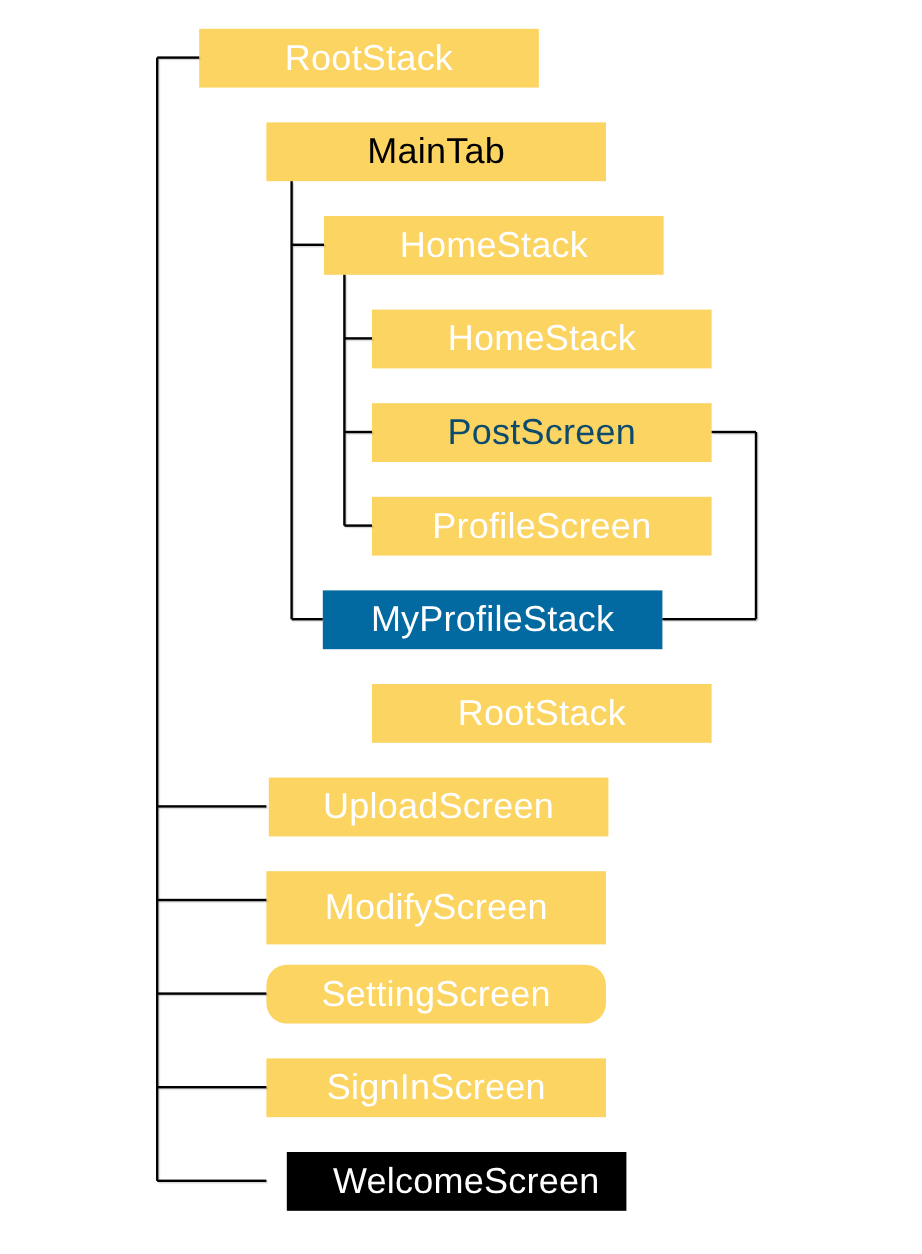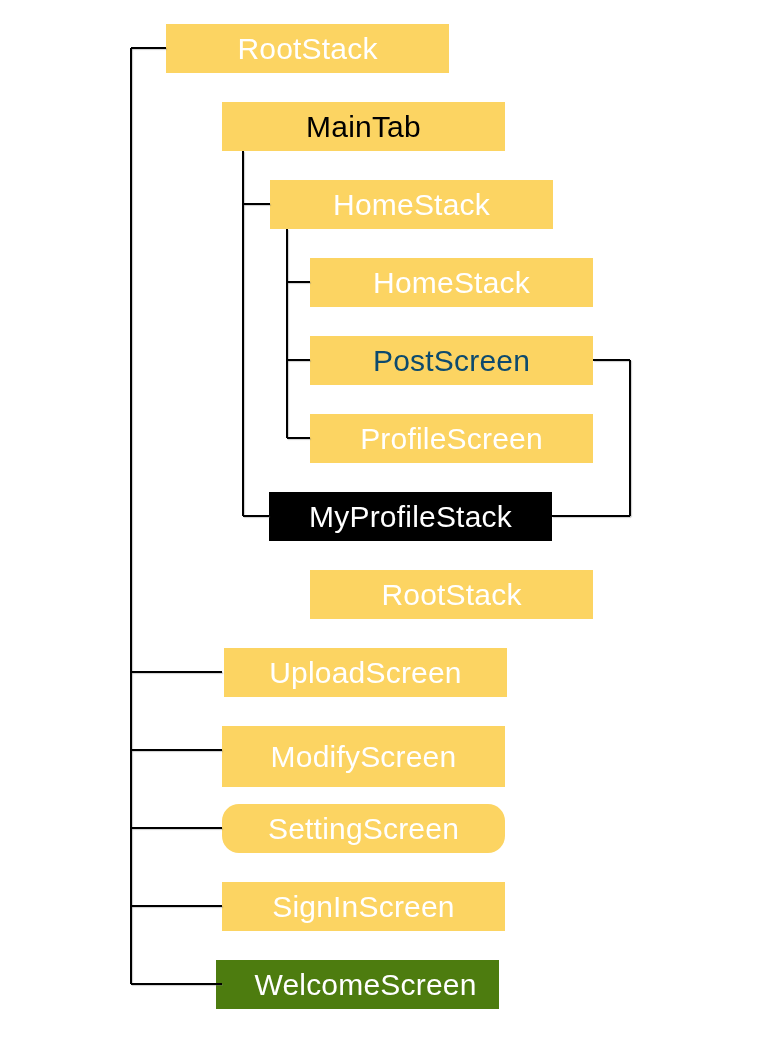--- a/index.html
+++ b/index.html
@@ -49,39 +49,39 @@
   </div>
     <div class="node" style="left: 310px; top: 258px; width: 283px; height: 49px; background: rgb(252, 212, 98);">
     <span class="node-label" style="color: rgb(255, 255, 255);">HomeStack</span>
   </div>
     <div class="node" style="left: 310px; top: 336px; width: 283px; height: 49px; background: rgb(252, 212, 98);">
     <span class="node-label" style="color: #0c4a6e;">PostScreen</span>
   </div>
     <div class="node" style="left: 310px; top: 414px; width: 283px; height: 49px; background: rgb(252, 212, 98);">
     <span class="node-label" style="color: rgb(255, 255, 255);">ProfileScreen</span>
   </div>
-    <div class="node" style="left: 269px; top: 492px; width: 283px; height: 49px; background: #000000; text-align: center;">
+    <div class="node" style="left: 269px; top: 492px; width: 283px; height: 49px; background: #0369a1; text-align: center;">
     <span class="node-label" style="color: rgb(255, 255, 255);">MyProfileStack</span>
   </div>
     <div class="node" style="left: 310px; top: 570px; width: 283px; height: 49px; background: rgb(252, 212, 98);">
     <span class="node-label" style="color: rgb(255, 255, 255);">RootStack</span>
   </div>
     <div class="node" style="left: 224px; top: 648px; width: 283px; height: 49px; background: rgb(252, 212, 98);">
     <span class="node-label" style="color: rgb(255, 255, 255);">UploadScreen</span>
   </div>
     <div class="node" style="left: 222px; top: 726px; width: 283px; height: 61px; background: rgb(252, 212, 98);">
     <span class="node-label" style="color: rgb(255, 255, 255);">ModifyScreen</span>
   </div>
     <div class="node" style="left: 222px; top: 804px; width: 283px; height: 49px; background: rgb(252, 212, 98); border-radius: 17px;">
     <span class="node-label" style="color: rgb(255, 255, 255);">SettingScreen</span>
   </div>
     <div class="node" style="left: 222px; top: 882px; width: 283px; height: 49px; background: rgb(252, 212, 98);">
     <span class="node-label" style="color: rgb(255, 255, 255);">SignInScreen</span>
   </div>
-    <div class="node" style="left: 216px; top: 960px; width: 283px; height: 49px; background: #4d7c0f; padding-left: 16px;">
+    <div class="node" style="left: 239px; top: 960px; width: 283px; height: 49px; background: #000000; padding-left: 16px;">
     <span class="node-label" style="color: rgb(255, 255, 255);">WelcomeScreen</span>
   </div>
     <div class="line" style="left: 130px; top: 48px; width: 2px; height: 936px; background: rgb(0, 0, 0);"></div>
     <div class="line" style="left: 131px; top: 47px; width: 35px; height: 2px; background: rgb(0, 0, 0);"></div>
     <div class="line" style="left: 131px; top: 671px; width: 91px; height: 2px; background: rgb(0, 0, 0);"></div>
     <div class="line" style="left: 131px; top: 749px; width: 91px; height: 2px; background: rgb(0, 0, 0);"></div>
     <div class="line" style="left: 131px; top: 827px; width: 91px; height: 2px; background: rgb(0, 0, 0);"></div>
     <div class="line" style="left: 131px; top: 905px; width: 91px; height: 2px; background: rgb(0, 0, 0);"></div>
     <div class="line" style="left: 131px; top: 983px; width: 91px; height: 2px; background: rgb(0, 0, 0);"></div>
     <div class="line" style="left: 242px; top: 151px; width: 2px; height: 365px; background: rgb(0, 0, 0);"></div>

